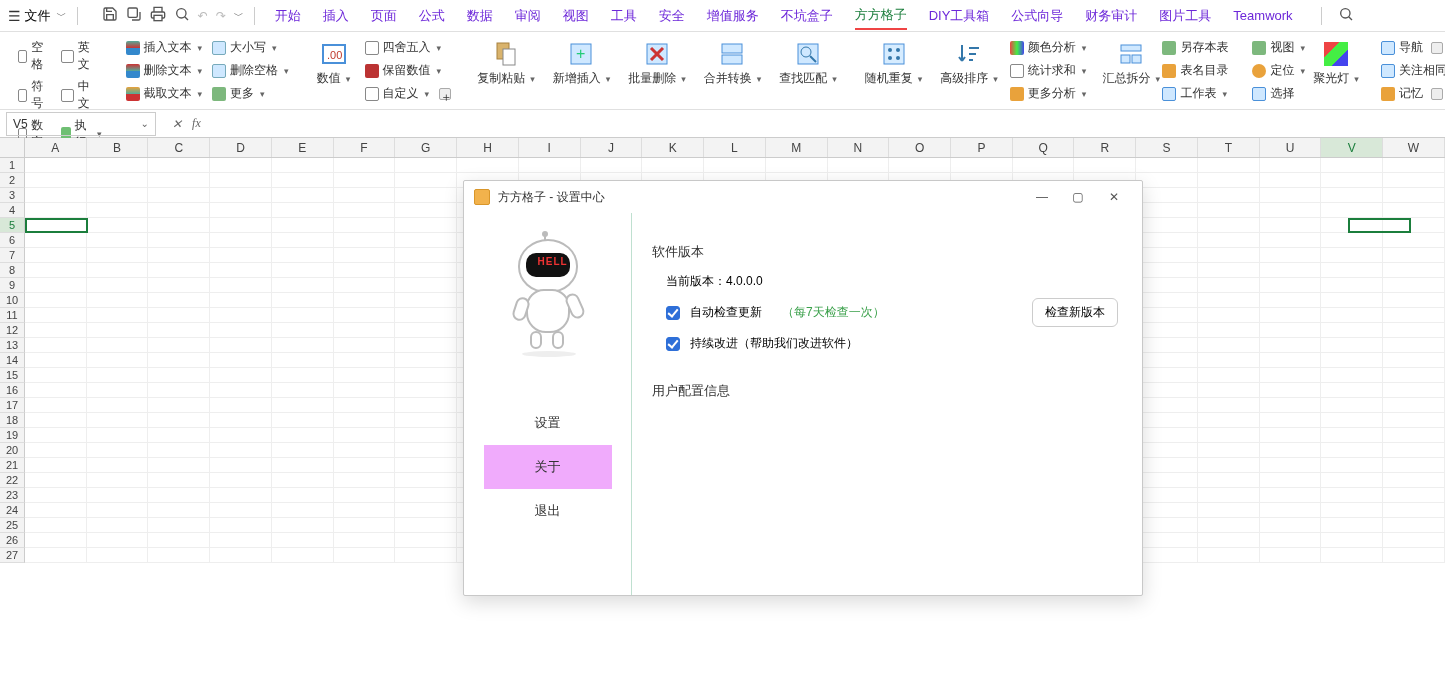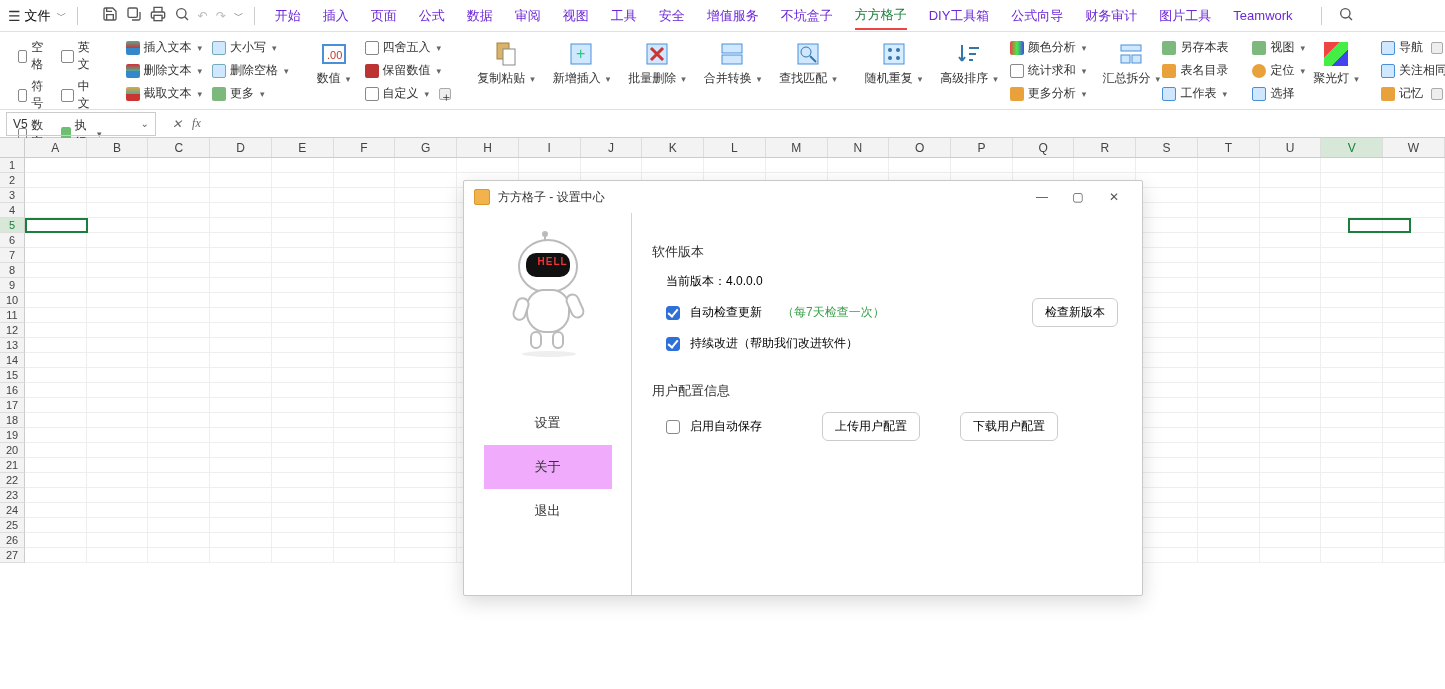--- a/index.html
+++ b/index.html
@@ -1235,23 +1235,15 @@
         <span class="hint" style="margin-left:10px">（每7天检查一次）</span>
         <span style="flex:1"></span>
         <button class="btn">检查新版本</button>
       </div>
       <div class="sec-row">
         <span class="chk checked"></span>
         <span>持续改进（帮助我们改进软件）</span>
       </div>
       <div class="sec-divider"></div>
       <div class="sec-title">用户配置信息</div>
-      <div class="sec-row">
-        <span class="chk plain"></span>
-        <span>启用自动保存</span>
-        <span style="width:40px"></span>
-        <button class="btn">上传用户配置</button>
-        <span style="width:20px"></span>
-        <button class="btn">下载用户配置</button>
-      </div>
     </div>
   </div>
 </div>
 
 </body></html>

